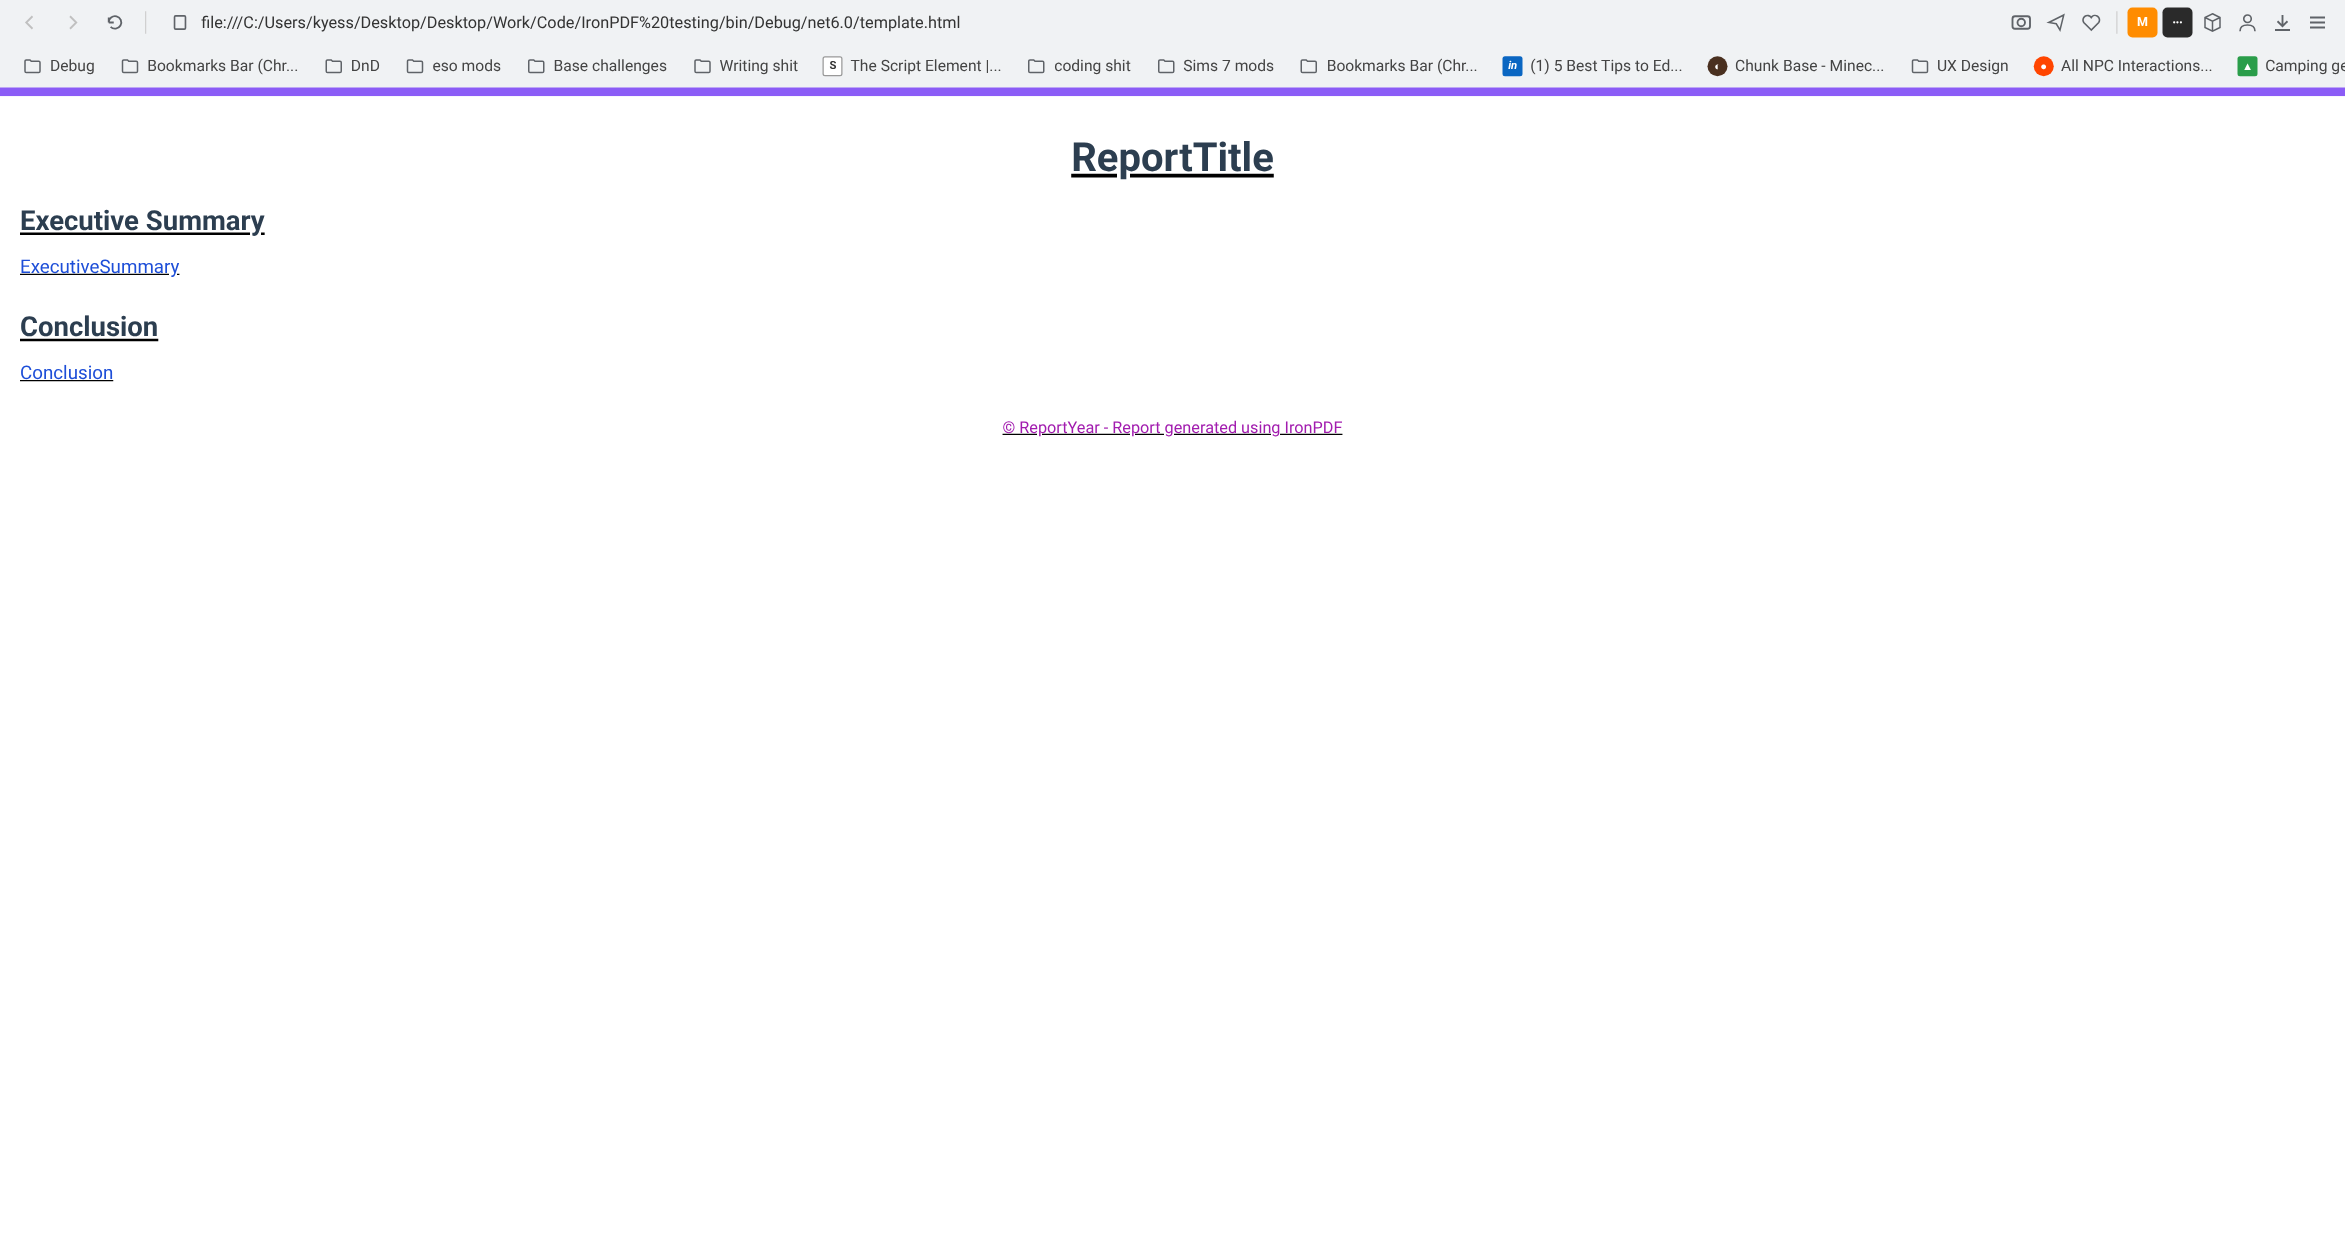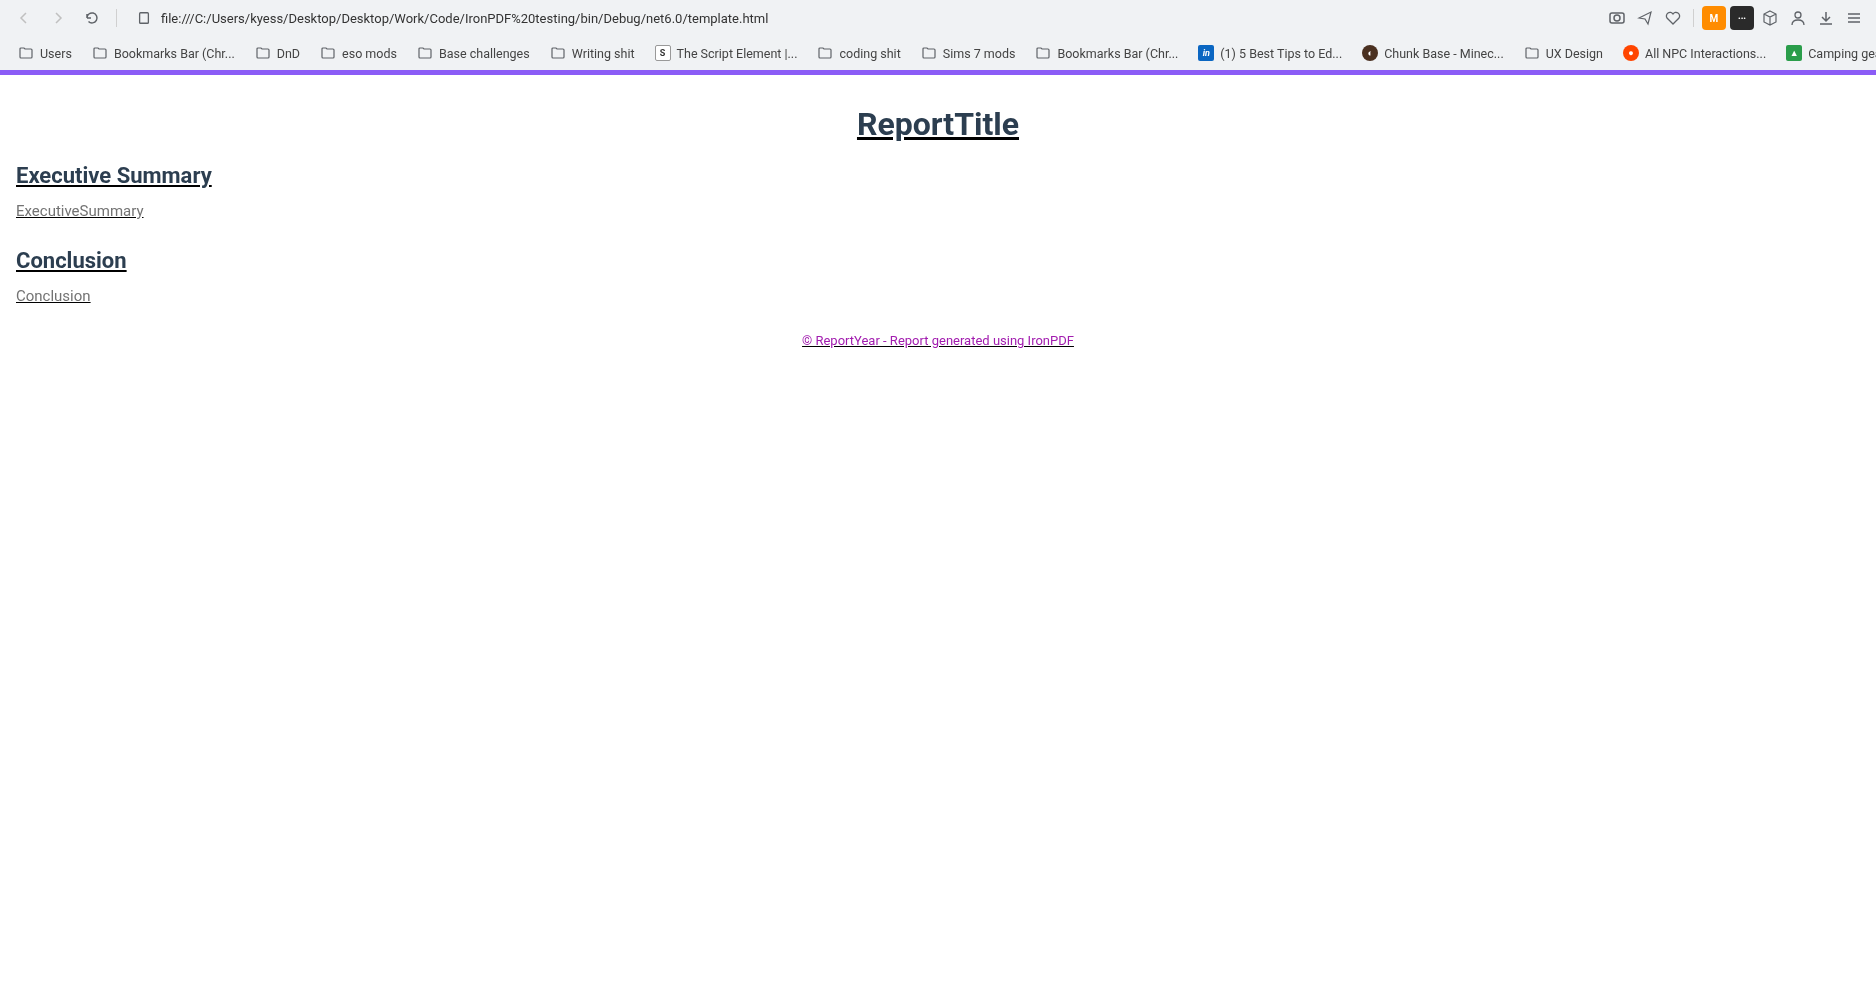--- a/index.html
+++ b/index.html
@@ -5,21 +5,21 @@
     * { margin: 0; padding: 0; box-sizing: border-box; }
     body {
       font-family: -apple-system, BlinkMacSystemFont, "Segoe UI", Roboto, Arial, sans-serif;
       background: #fff;
       width: 1876px;
       height: 1008px;
       overflow: hidden;
     }
     .browser-chrome {
       background: #f0f2f4;
-      border-bottom: 5px solid #8b5cf6;
+      border-bottom: 7px solid #8b5cf6;
     }
     .toolbar {
       display: flex;
       align-items: center;
       height: 36px;
       padding: 0 10px;
       gap: 6px;
     }
     .nav-btn {
       width: 28px;
@@ -122,21 +122,21 @@
       margin-bottom: 28px;
     }
     .section-heading {
       font-size: 22px;
       font-weight: bold;
       color: #2c3e50;
       margin-bottom: 14px;
     }
     .section-body {
       font-size: 15px;
-      color: #737373;
+      color: #1d4ed8;
       margin-bottom: 28px;
     }
     .footer {
       text-align: center;
       font-size: 13px;
       color: #a21caf;
       margin-top: 10px;
     }
     svg { display: block; }
   </style>
@@ -209,21 +209,21 @@
           </svg>
       </div>
     </div>
   </div>
 
   <div class="bookmarks-bar" id="bookmarks-bar">
       <div class="bookmark-item">
         <svg class="folder-icon" width="16" height="16" viewBox="0 0 16 16">
           <path d="M2 4 L2 12 Q2 13 3 13 L13 13 Q14 13 14 12 L14 5 Q14 4 13 4 L7 4 L6 3 L3 3 Q2 3 2 4 Z" stroke="currentColor" stroke-width="1.2" fill="none"></path>
         </svg>
-        <span>Users</span>
+        <span>Debug</span>
       </div>
       <div class="bookmark-item">
         <svg class="folder-icon" width="16" height="16" viewBox="0 0 16 16">
           <path d="M2 4 L2 12 Q2 13 3 13 L13 13 Q14 13 14 12 L14 5 Q14 4 13 4 L7 4 L6 3 L3 3 Q2 3 2 4 Z" stroke="currentColor" stroke-width="1.2" fill="none"></path>
         </svg>
         <span>Bookmarks Bar (Chr...</span>
       </div>
       <div class="bookmark-item">
         <svg class="folder-icon" width="16" height="16" viewBox="0 0 16 16">
           <path d="M2 4 L2 12 Q2 13 3 13 L13 13 Q14 13 14 12 L14 5 Q14 4 13 4 L7 4 L6 3 L3 3 Q2 3 2 4 Z" stroke="currentColor" stroke-width="1.2" fill="none"></path>

